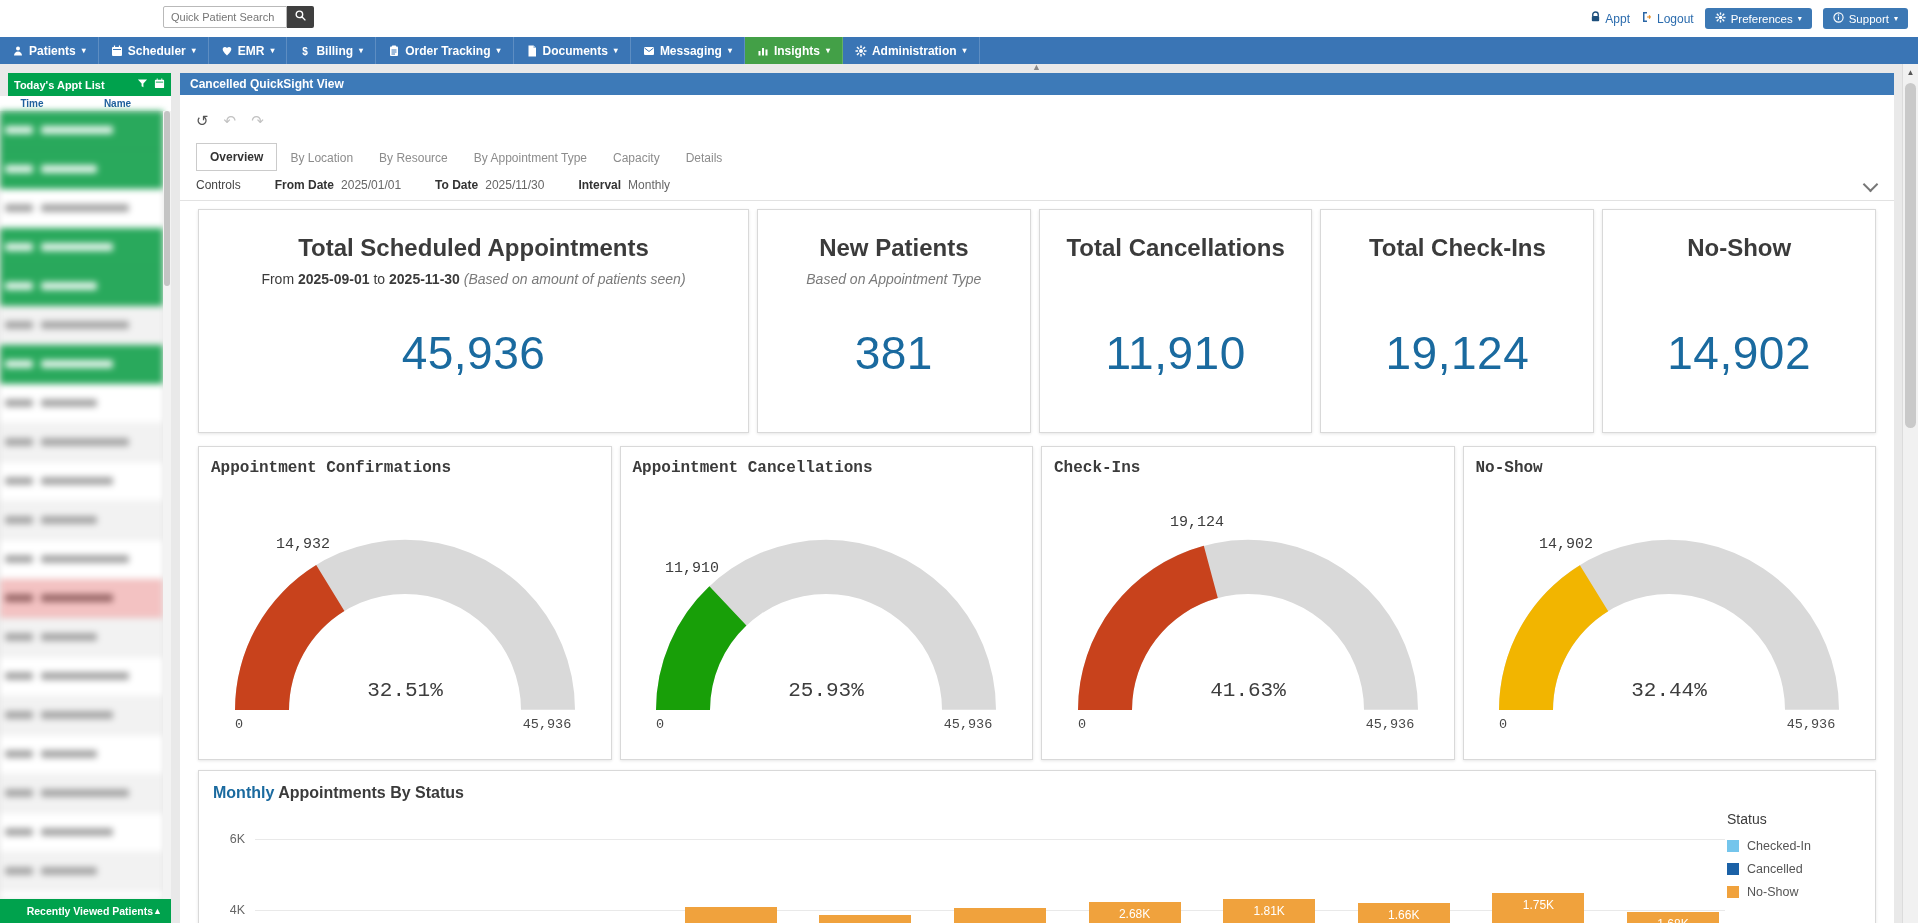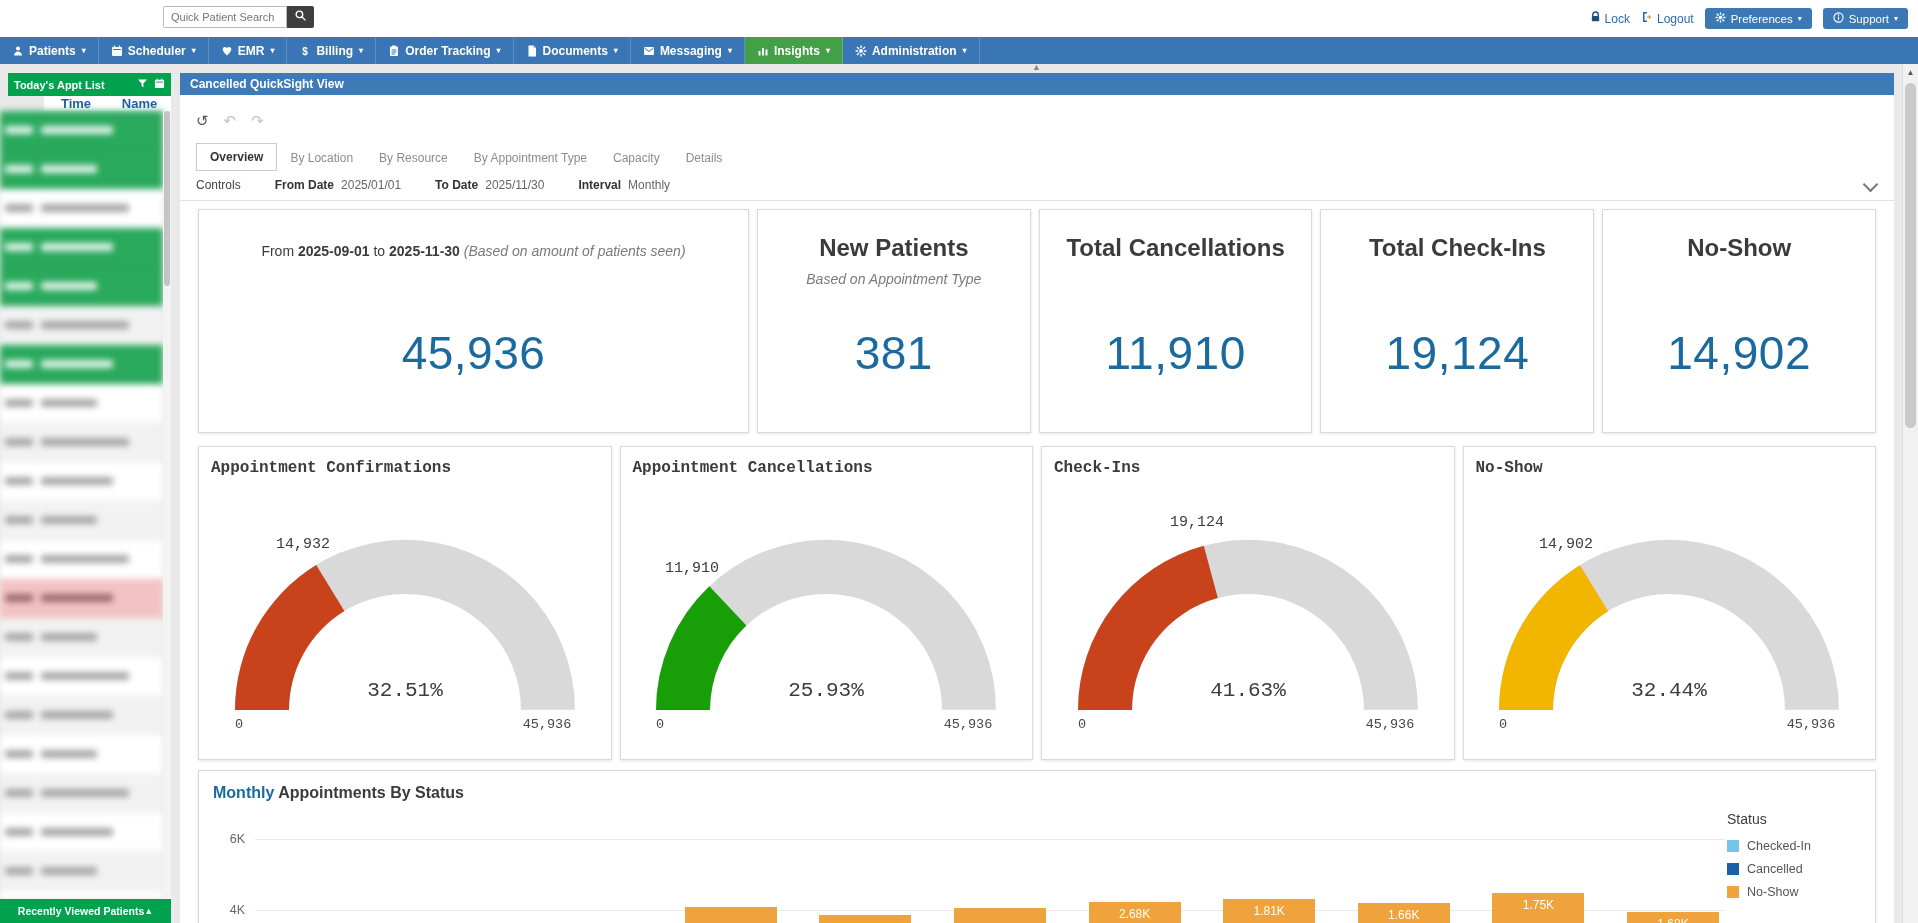--- a/index.html
+++ b/index.html
@@ -20,35 +20,35 @@
   .nav-item{display:flex;align-items:center;gap:5px;padding:0 12px;color:#fff;font-size:12px;font-weight:bold;border-right:1px solid rgba(255,255,255,.18);cursor:pointer;white-space:nowrap;}
   .nav-item.active{background:#43a047;}
   .nav-item .caret{font-size:8px;margin-left:1px;}
   .nav-icon{display:flex;align-items:center;}
 
   
   .sidebar{position:absolute;top:64px;left:0;width:171px;bottom:0;background:#e9e9e9;}
   .sidebar-header{position:absolute;top:9px;left:8px;right:0;height:23px;background:#00a24d;color:#fff;font-size:11px;font-weight:bold;display:flex;align-items:center;padding:0 6px;box-sizing:border-box;}
   .sidebar-header .shtitle{flex:1;}
   .sidebar-hicons{display:flex;gap:6px;align-items:center;}
-  .sidebar-cols{position:absolute;top:32px;left:0;right:0;height:15px;background:#fff;display:flex;font-size:13px;color:#1f5f9e;font-weight:bold;align-items:center;border-bottom:1px solid #e8e8e8;margin-left:44px;}
+  .sidebar-cols{position:absolute;top:32px;left:0;right:0;height:15px;background:#fff;display:flex;font-size:10px;color:#1f5f9e;font-weight:bold;align-items:center;border-bottom:1px solid #e8e8e8;}
   .sidebar-cols .ctime{width:64px;text-align:center;}
   .sidebar-cols .cname{flex:1;text-align:center;}
   .sidebar-rows{position:absolute;top:47px;bottom:24px;left:0;right:8px;overflow:hidden;background:#fff;filter:blur(3px);}
   .srow{height:39px;display:flex;align-items:center;padding:0 5px;gap:8px;box-sizing:border-box;border-bottom:1px solid rgba(0,0,0,.04);}
   .srow.green{background:#29a95c;}
   .srow.light{background:#f2f2f2;}
   .srow.white{background:#ffffff;}
   .srow.pink{background:#f3c2c2;}
   .tbar{height:8px;border-radius:2px;background:#a7a7a7;}
   .srow.green .tbar{background:rgba(255,255,255,.85);}
   .srow.pink .tbar{background:#9b6a6a;}
   .sidebar-scroll{position:absolute;right:0;top:47px;bottom:24px;width:8px;background:#f3f3f3;}
   .sidebar-thumb{position:absolute;top:0;left:1px;right:1px;height:175px;background:#c4c4c4;border-radius:4px;}
-  .sidebar-footer{position:absolute;bottom:0;left:0;right:0;height:24px;background:#00a24d;color:#fff;font-size:10.5px;font-weight:bold;display:flex;align-items:center;justify-content:center;padding:0 9px;box-sizing:border-box;}
+  .sidebar-footer{position:absolute;bottom:0;left:0;right:0;height:24px;background:#00a24d;color:#fff;font-size:10.5px;font-weight:bold;display:flex;align-items:center;justify-content:flex-end;padding:0 9px;box-sizing:border-box;}
   .sidebar-footer .up{font-size:9px;cursor:pointer;}
   .side-collapse{position:absolute;left:0;top:448px;color:#00a24d;font-size:11px;cursor:pointer;}
 
   
   .main{position:absolute;left:171px;top:64px;right:16px;bottom:0;background:#e9e9e9;}
   .collapse-up{position:absolute;top:-2px;left:50%;transform:translateX(-50%);color:#888;font-size:9px;cursor:pointer;line-height:11px;}
   .panel{position:absolute;left:9px;top:9px;right:8px;bottom:0;}
   .panel-header{height:22px;background:#3d7ab8;color:#fff;font-size:12px;font-weight:bold;display:flex;align-items:center;padding:0 10px;}
   .panel-body{position:absolute;top:22px;left:0;right:0;bottom:0;background:#fff;overflow:hidden;}
 
@@ -112,21 +112,21 @@
             <line x1="14.5" y1="14.5" x2="21" y2="21"></line>
           </svg></span>
     </button>
   </div>
   <div class="topbar-right">
     <span class="top-link">
       <span><svg width="11" height="12" viewBox="0 0 24 24">
             <path d="M6 10V7a6 6 0 0 1 12 0v3" fill="none" stroke="#1d4f7c" stroke-width="3"></path>
             <rect x="4" y="10" width="16" height="11" rx="2" fill="#1d4f7c"></rect>
           </svg></span>
-      <span>Lock</span>
+      <span>Appt</span>
     </span>
     <span class="top-link">
       <span><svg width="12" height="12" viewBox="0 0 24 24">
             <path d="M4 2h8v3H7v14h5v3H4z" fill="#2a66a5"></path>
             <path d="M12 12h7m0 0l-3-3m3 3l-3 3" stroke="#e58f2a" stroke-width="2.4" fill="none"></path>
           </svg></span>
       <span>Logout</span>
     </span>
     <span class="top-btn">
       <span><svg width="11" height="11" viewBox="0 0 24 24" fill="#fff">
@@ -414,20 +414,21 @@
           <span class="ctrl-label">Interval</span>
           <span class="ctrl-val">Monthly</span>
         </span>
         <span class="controls-chevron"></span>
       </div>
 
       <div class="cards">
 
         <div class="kpi-row">
           <div class="card kpi-card wide">
+            <div class="kpi-title">Total Scheduled Appointments</div>
             <div class="kpi-sub"><span>From </span><b>2025-09-01</b><span> to </span><b>2025-11-30</b><span class="note"> (Based on amount of patients seen)</span></div>
             <div class="kpi-value">45,936</div>
           </div>
           <div class="card kpi-card">
             <div class="kpi-title">New Patients</div>
             <div class="kpi-sub"><span class="note">Based on Appointment Type</span></div>
             <div class="kpi-value">381</div>
           </div>
           <div class="card kpi-card">
             <div class="kpi-title">Total Cancellations</div>

